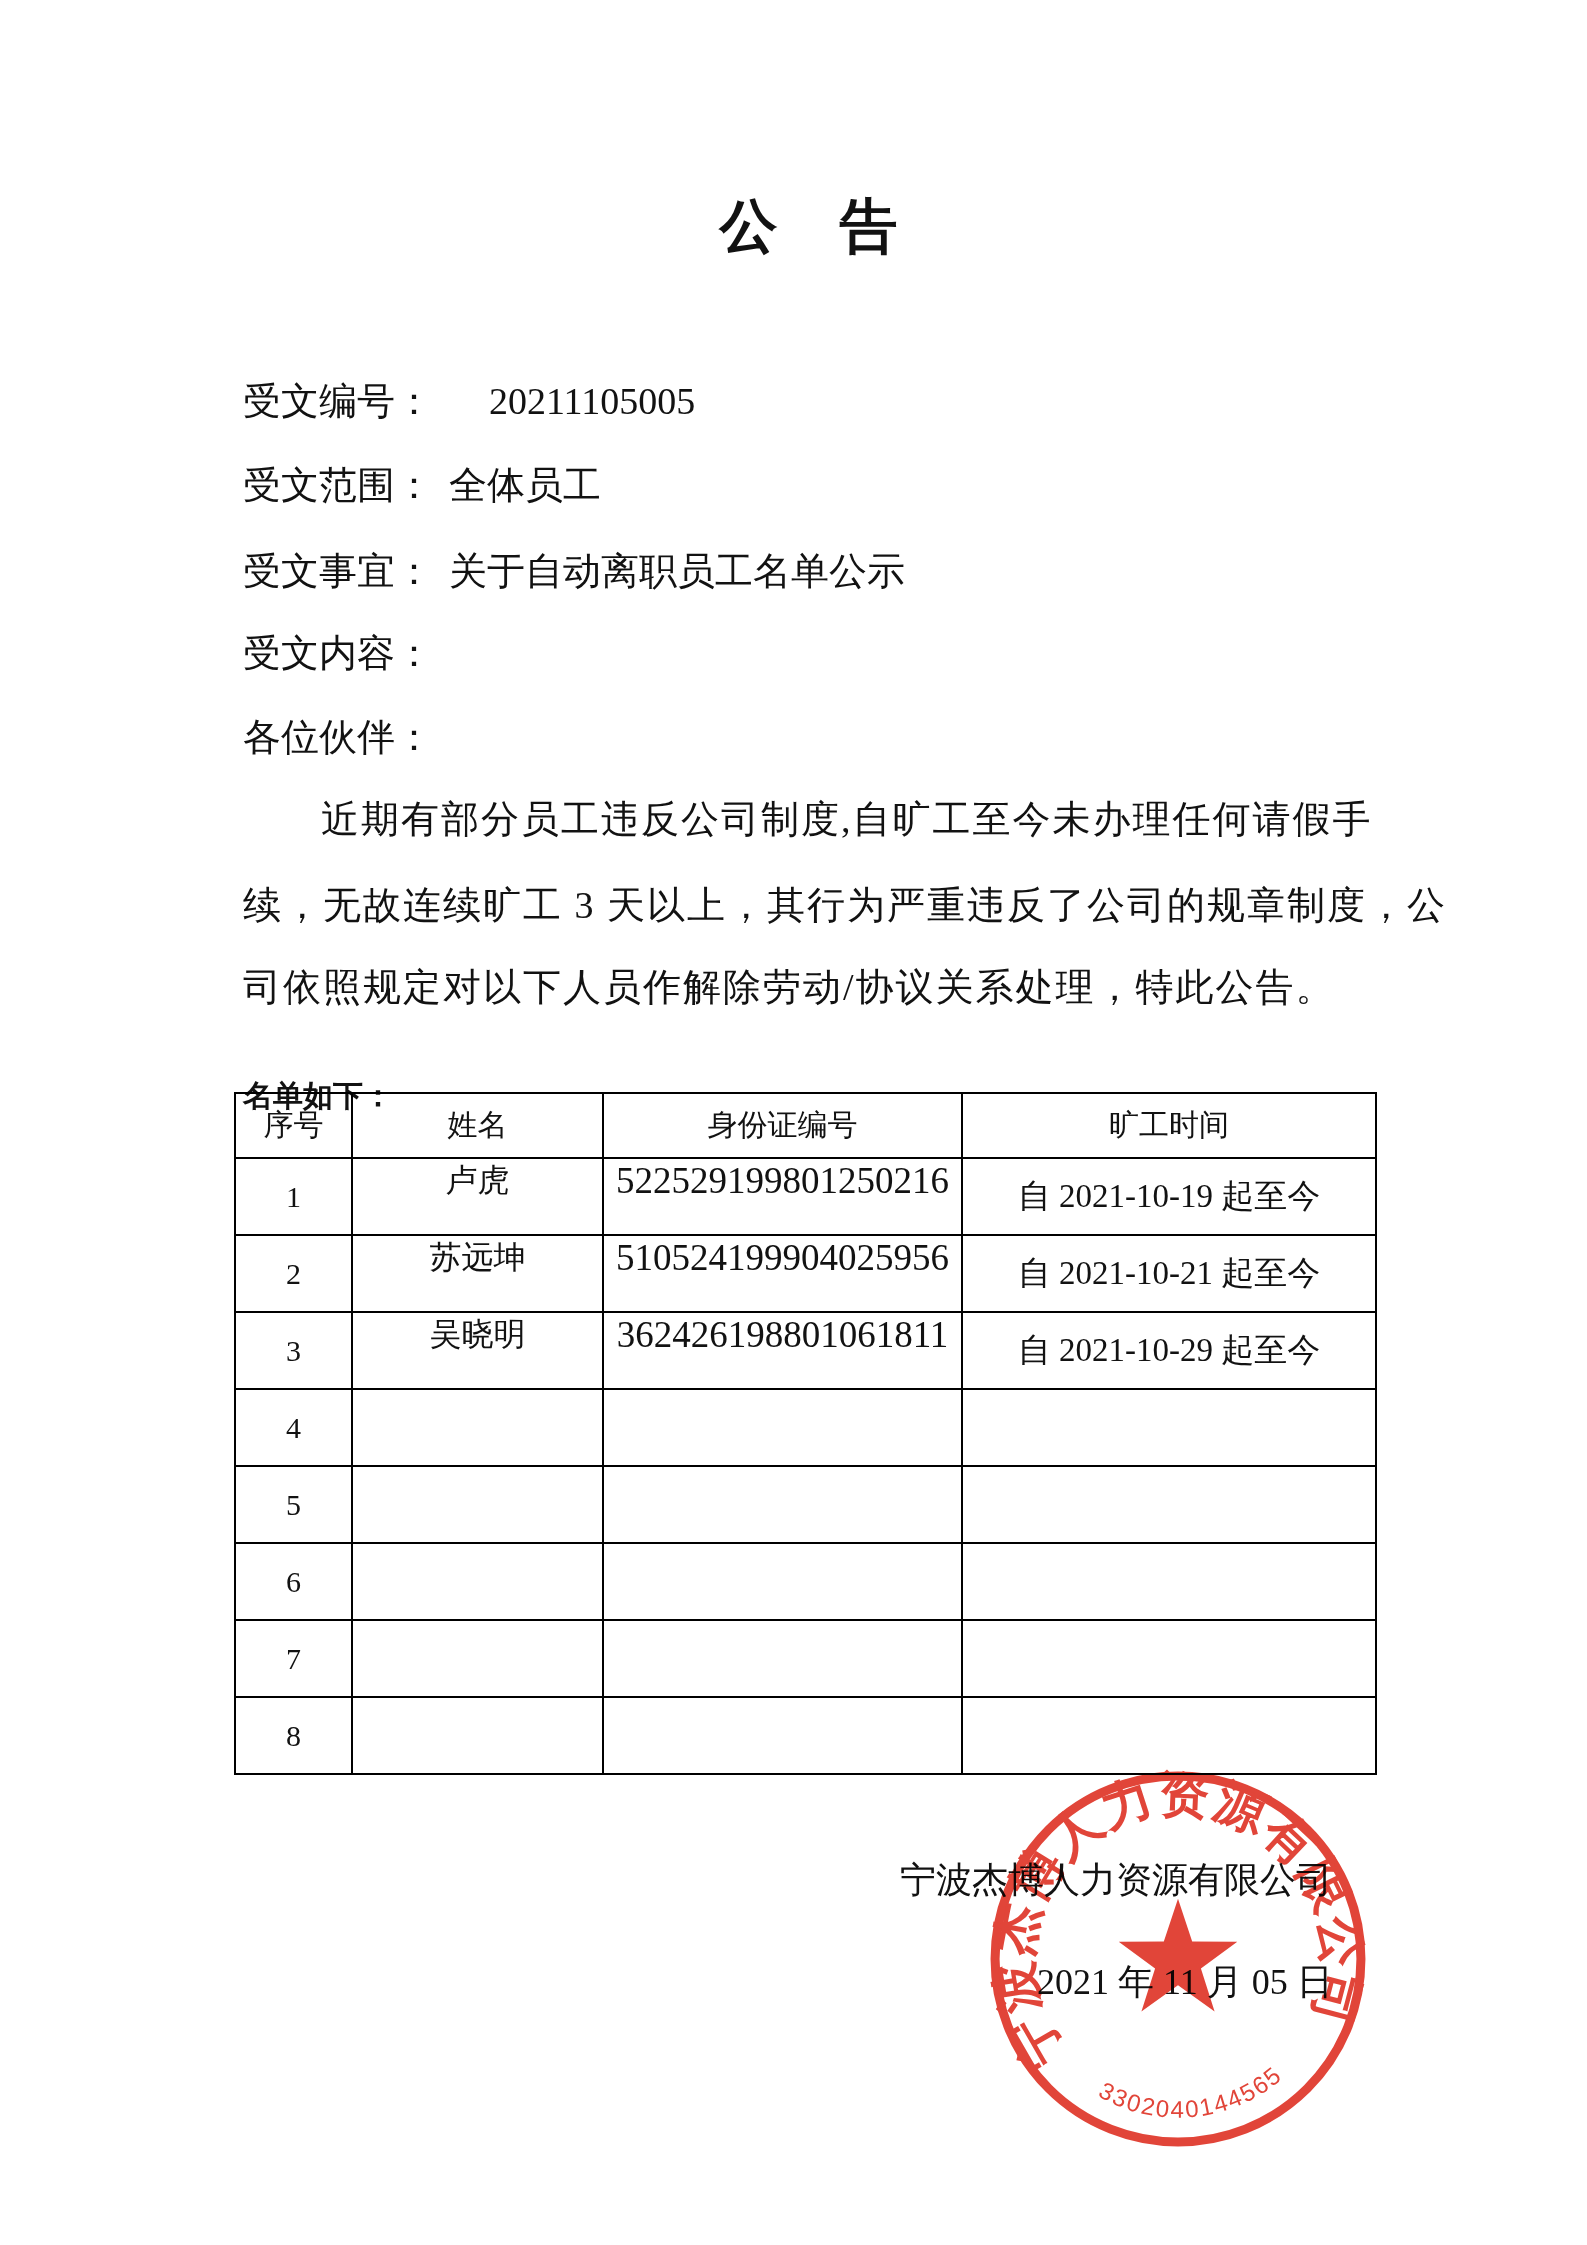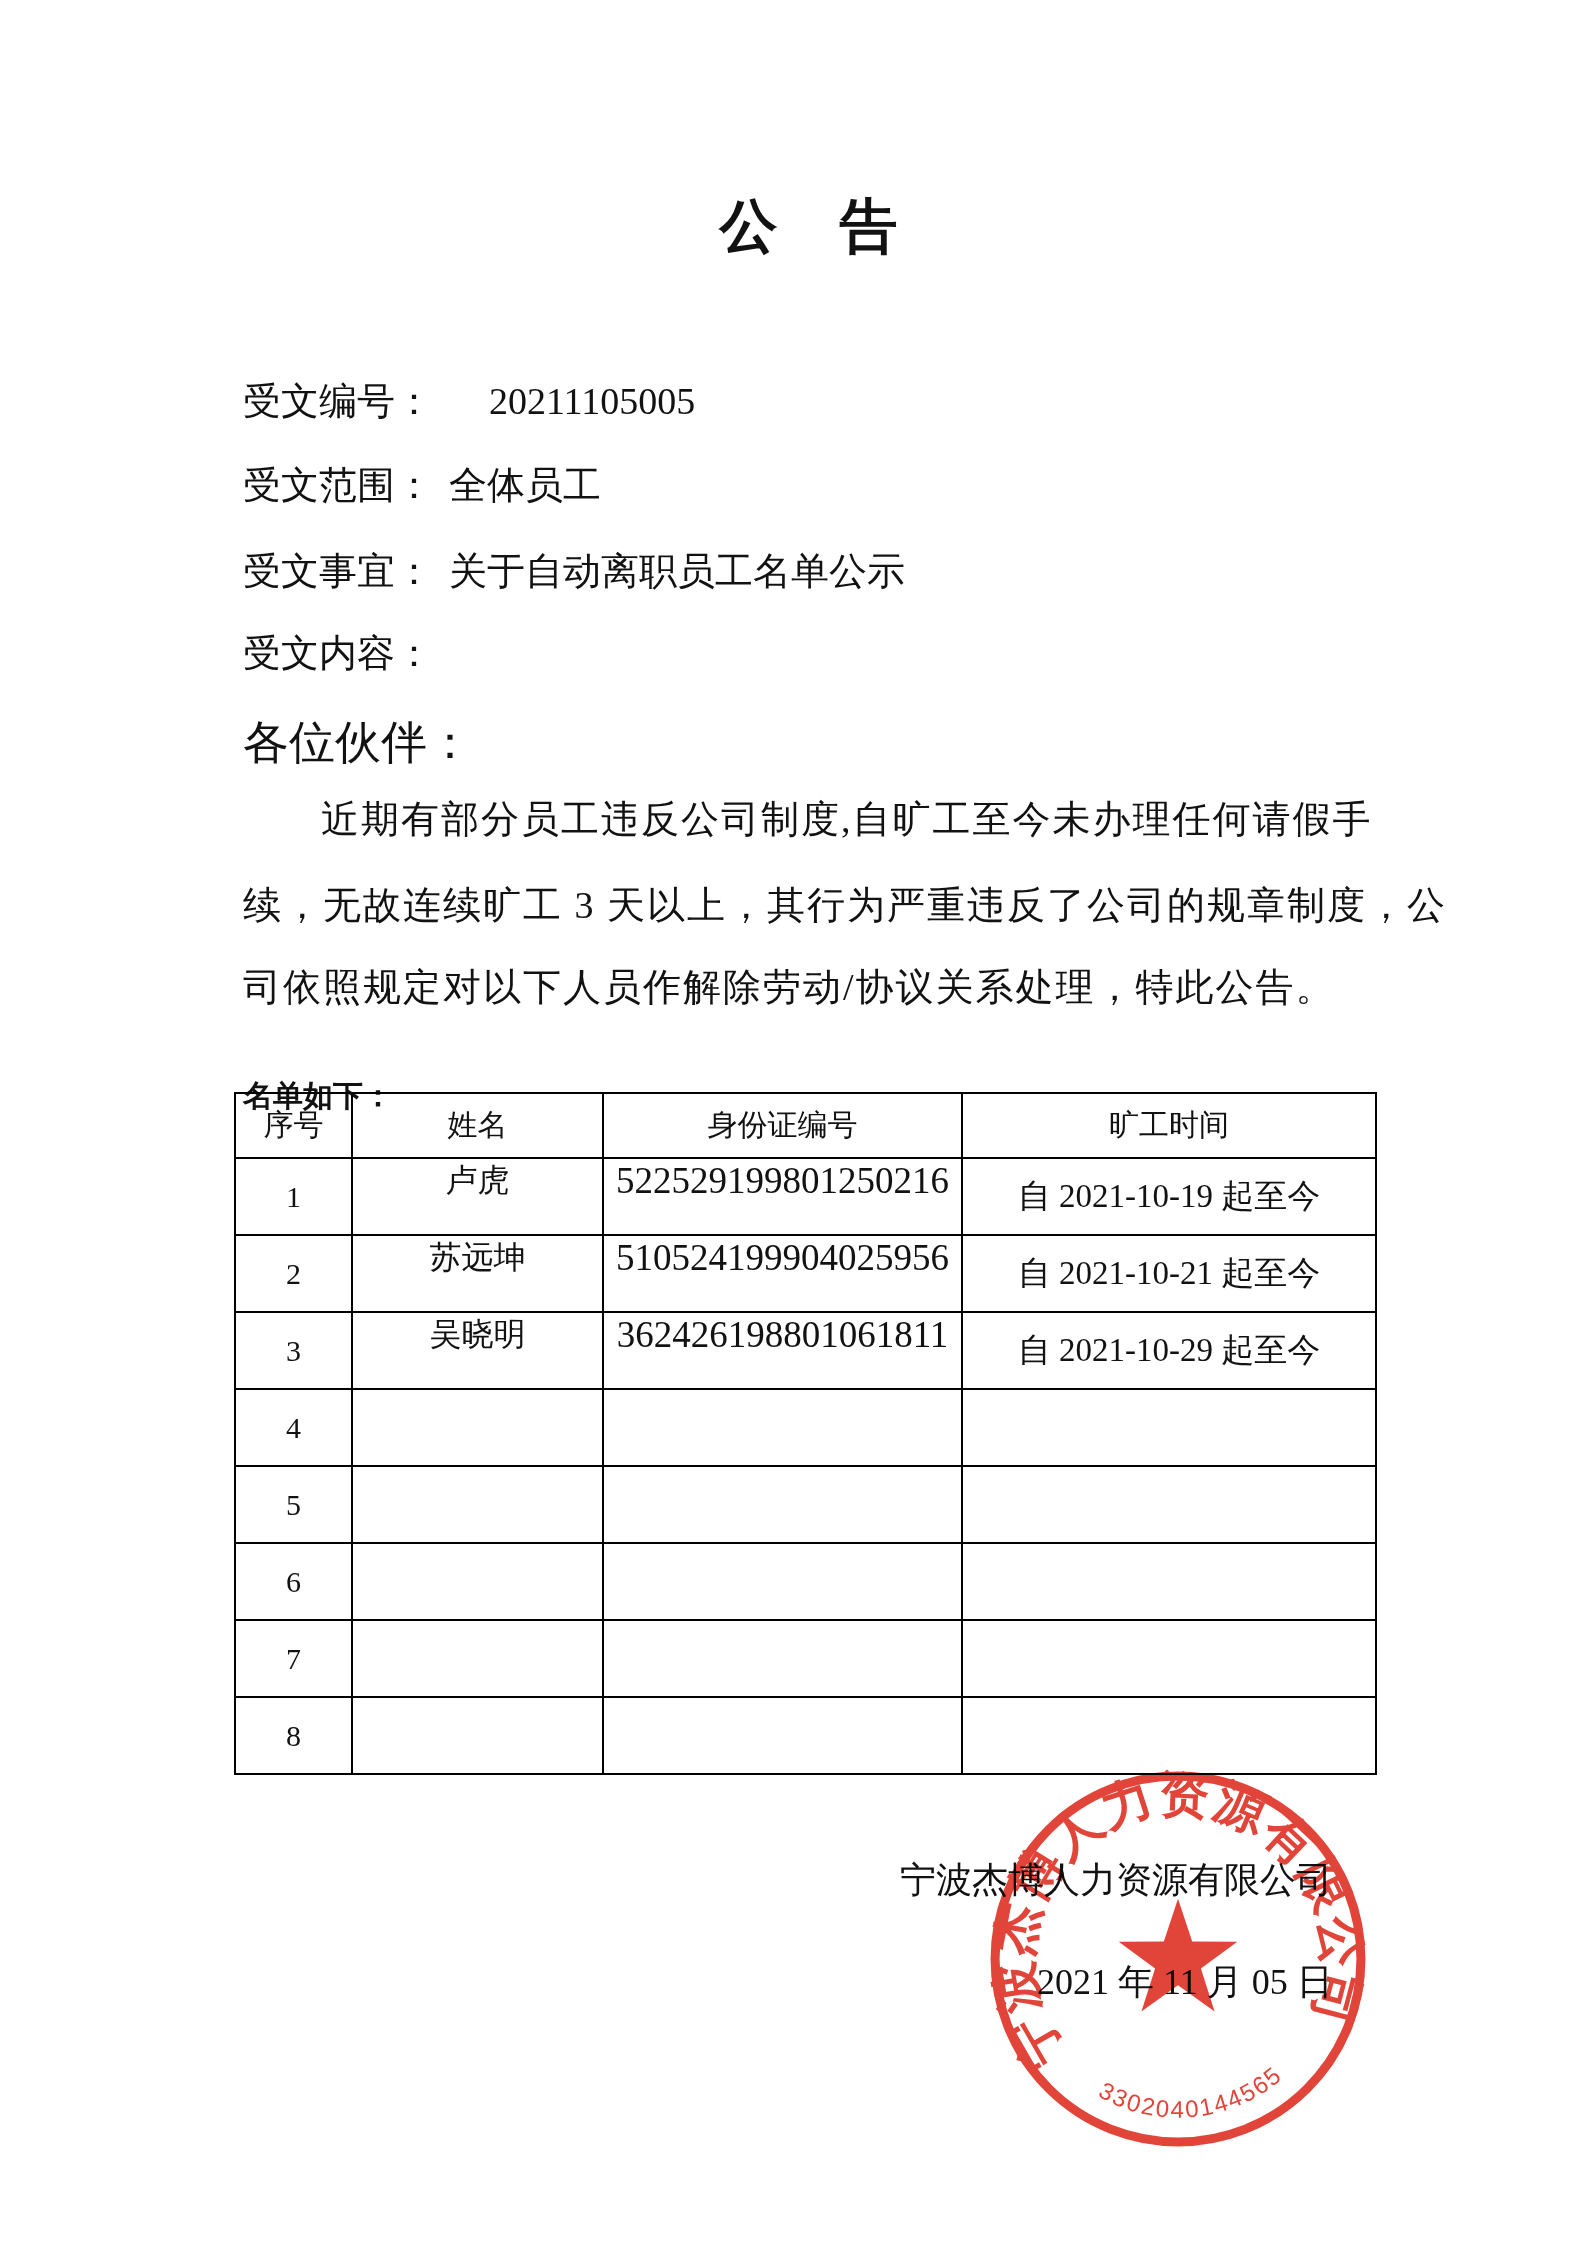--- a/index.html
+++ b/index.html
@@ -18,21 +18,21 @@
     letter-spacing:2px;
   }
   .meta-line{position:absolute;left:243px;font-size:38px;white-space:nowrap;}
   .meta-line .lbl{font-weight:400;}
   .meta-line .val{margin-left:16px;}
   .meta-line:nth-of-type(1){top:376px;}
   .meta-line:nth-of-type(1) .val{margin-left:56px;}
   .meta-line:nth-of-type(2){top:460px;}
   .meta-line:nth-of-type(3){top:546px;}
   .meta-line:nth-of-type(4){top:628px;}
-  .salutation{position:absolute;left:243px;top:712px;font-size:46px;}
+  .salutation{position:absolute;left:243px;top:712px;font-size:38px;}
   .body-line{position:absolute;left:243px;width:1110px;font-size:38px;letter-spacing:2px;white-space:nowrap;}
   .body-line.indent{padding-left:78px;}
   .list-label{position:absolute;left:243px;top:1076px;font-size:30px;font-weight:700;}
   table.roster{
     position:absolute;left:234px;top:1092px;
     border-collapse:collapse;table-layout:fixed;
     width:1141px;
   }
   table.roster th,table.roster td{
     border:2px solid #000;

